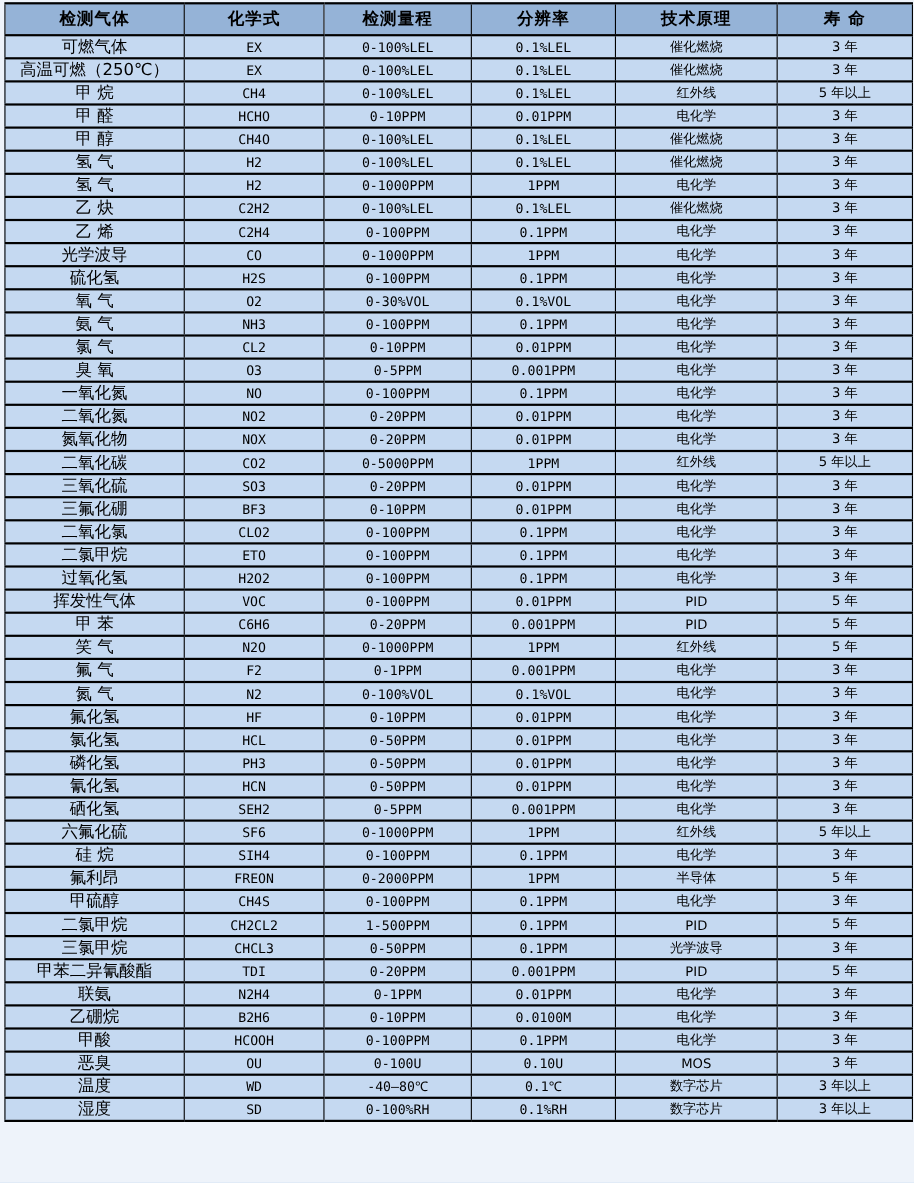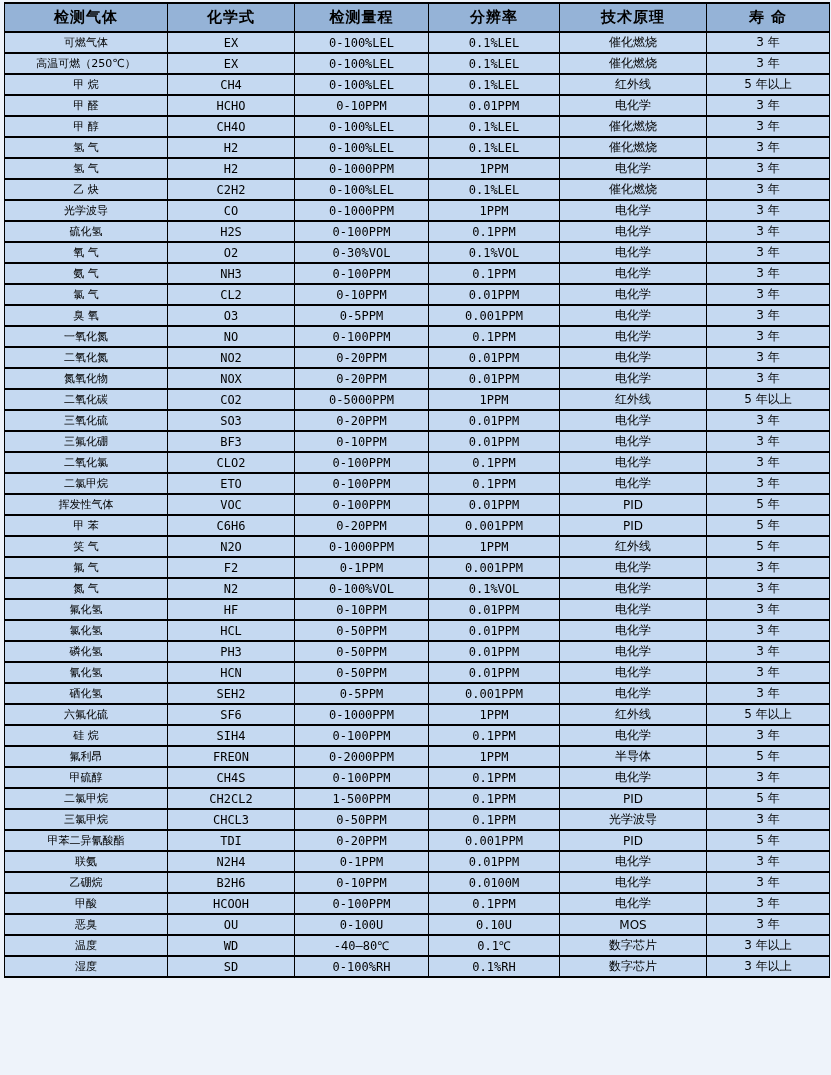--- a/index.html
+++ b/index.html
@@ -39,21 +39,21 @@
     font-weight: bold;
     height: 27px;
     letter-spacing: 1px;
   }
   table.spec tbody td {
     background: #C5D9F1;
     font-size: 12px;
     height: 19px;
   }
   table.spec tbody td:first-child {
-    font-size: 11px;
+    font-size: 15px;
   }
   table.spec tbody td:nth-child(2),
   table.spec tbody td:nth-child(3),
   table.spec tbody td:nth-child(4) {
     font-family: "DejaVu Sans Mono", "Liberation Mono", monospace;
     font-size: 12px;
   }
   col.c1 { width: 163px; }
   col.c2 { width: 127px; }
   col.c3 { width: 134px; }
@@ -143,20 +143,28 @@
         </tr>
         <tr>
           <td>乙 炔</td>
           <td>C2H2</td>
           <td>0-100%LEL</td>
           <td>0.1%LEL</td>
           <td>催化燃烧</td>
           <td>3 年</td>
         </tr>
         <tr>
+          <td>乙 烯</td>
+          <td>C2H4</td>
+          <td>0-100PPM</td>
+          <td>0.1PPM</td>
+          <td>电化学</td>
+          <td>3 年</td>
+        </tr>
+        <tr>
           <td>光学波导</td>
           <td>CO</td>
           <td>0-1000PPM</td>
           <td>1PPM</td>
           <td>电化学</td>
           <td>3 年</td>
         </tr>
         <tr>
           <td>硫化氢</td>
           <td>H2S</td>
@@ -249,20 +257,28 @@
           <td>二氧化氯</td>
           <td>CLO2</td>
           <td>0-100PPM</td>
           <td>0.1PPM</td>
           <td>电化学</td>
           <td>3 年</td>
         </tr>
         <tr>
           <td>二氯甲烷</td>
           <td>ETO</td>
+          <td>0-100PPM</td>
+          <td>0.1PPM</td>
+          <td>电化学</td>
+          <td>3 年</td>
+        </tr>
+        <tr>
+          <td>过氧化氢</td>
+          <td>H2O2</td>
           <td>0-100PPM</td>
           <td>0.1PPM</td>
           <td>电化学</td>
           <td>3 年</td>
         </tr>
         <tr>
           <td>挥发性气体</td>
           <td>VOC</td>
           <td>0-100PPM</td>
           <td>0.01PPM</td>

